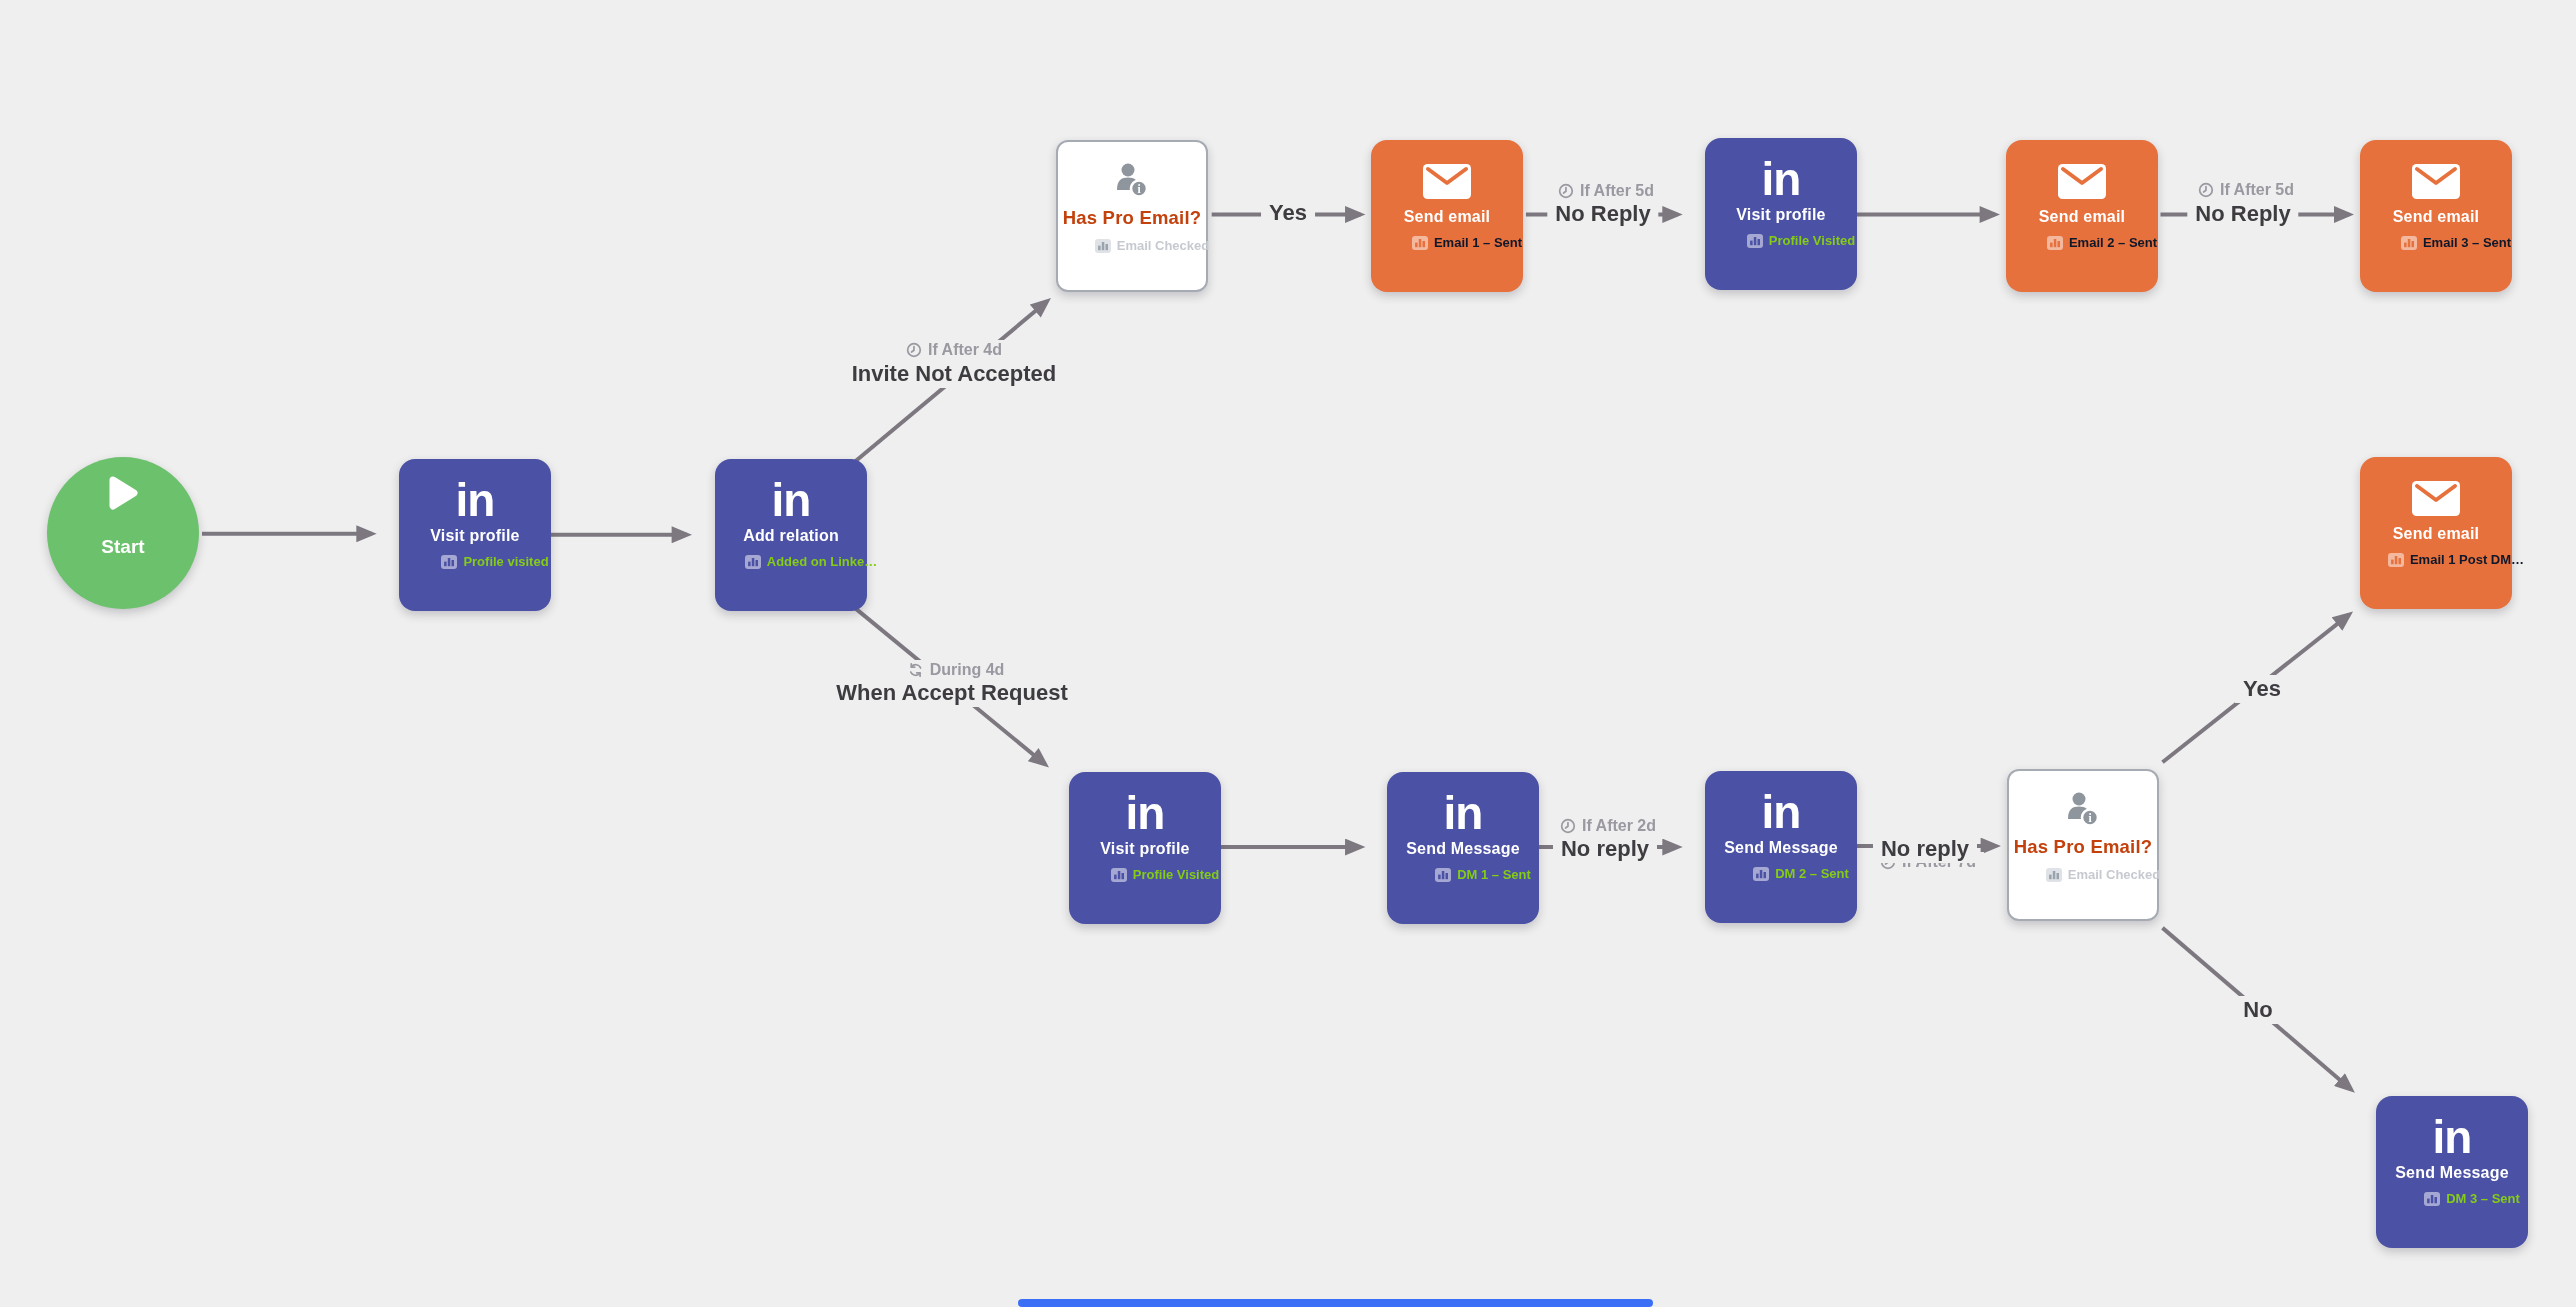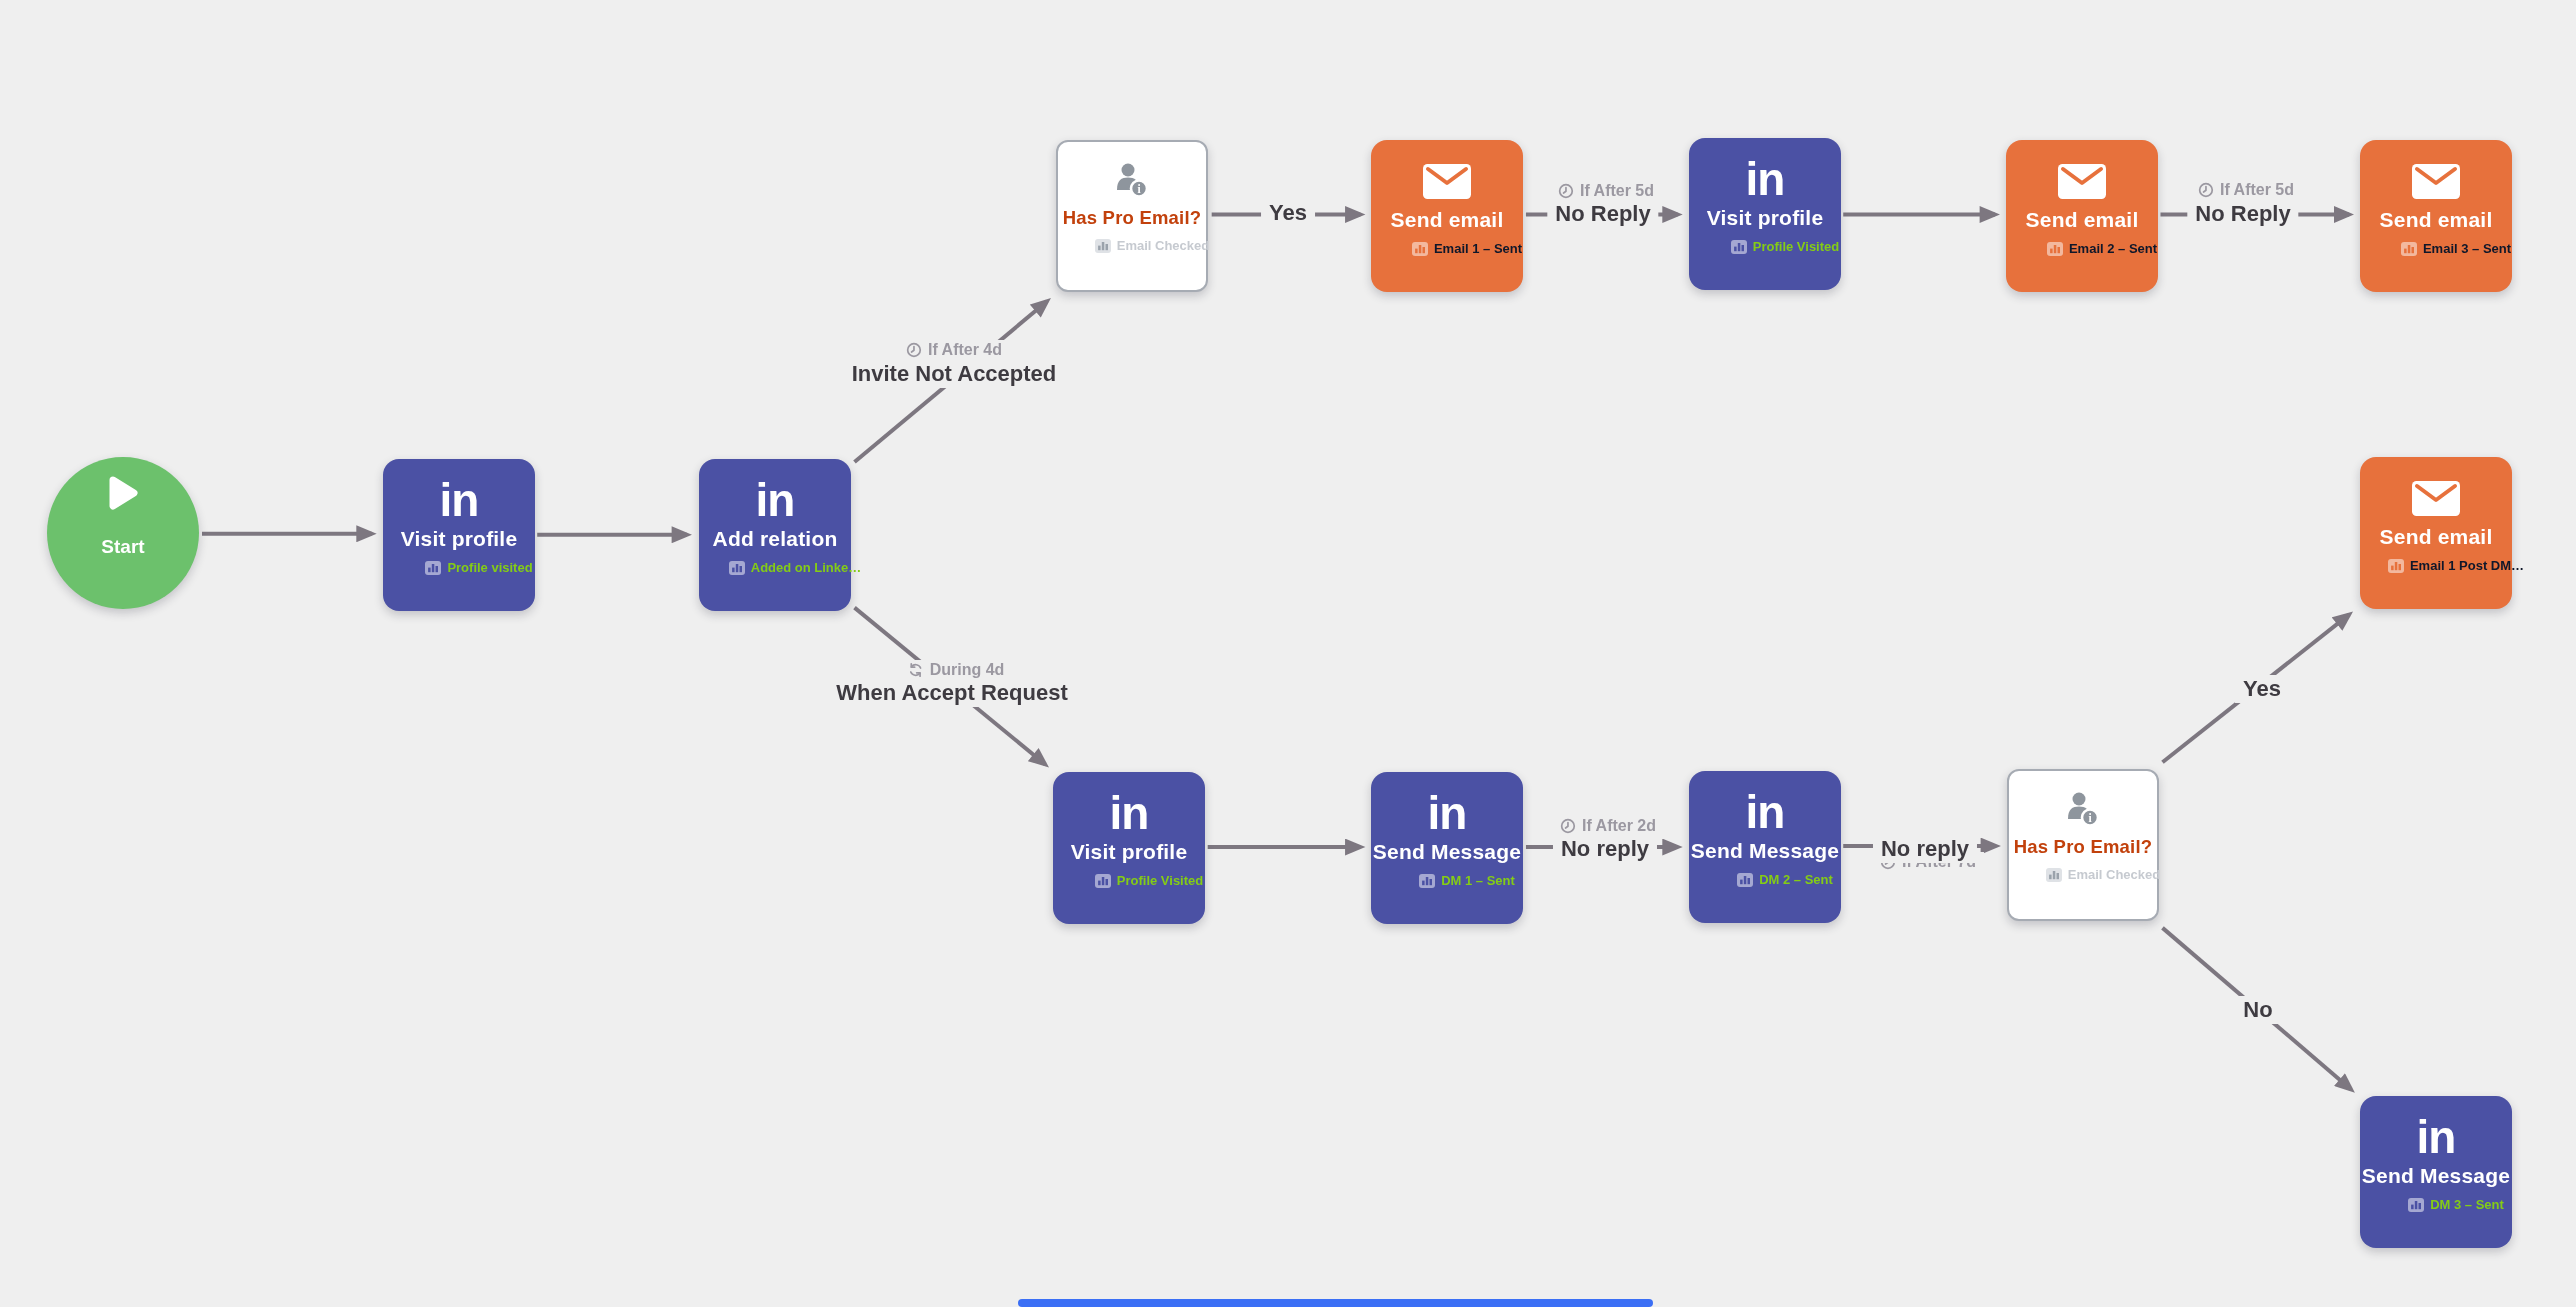--- a/index.html
+++ b/index.html
@@ -6,28 +6,28 @@
   body{font-family:"Liberation Sans", sans-serif;}
   #canvas{position:relative;overflow:hidden;}
 
   
   #wires{position:absolute;left:0;top:0;}
 
   
   .node{position:absolute;box-sizing:border-box;display:flex;flex-direction:column;align-items:center;
         border-radius:16px;box-shadow:0 4px 10px rgba(40,40,60,.22);cursor:pointer;}
   .kind-action{color:#fff;}
-  .color-linkedin{background:var(--linkedin);}
+  .color-linkedin{background:var(--linkedin);margin-left:16px;}
   .color-email{background:var(--email);}
   .kind-condition{background:#fff;border:2.5px solid #a6abb3;border-radius:12px;}
   .kind-start{border-radius:50%;background:var(--start);}
 
   .node-icon{height:48px;margin-top:17px;display:flex;align-items:center;justify-content:center;}
   .linkedin-glyph{font-size:46px;font-weight:bold;line-height:42px;letter-spacing:-1px;color:#fff;}
-  .node-title{font-size:21px;font-weight:bold;margin-top:3px;letter-spacing:0.2px;white-space:nowrap;}
+  .node-title{font-size:16px;font-weight:bold;margin-top:3px;letter-spacing:0.2px;white-space:nowrap;}
   .kind-condition .node-title{color:#c2410c;font-size:18.5px;}
   .node-sub{display:flex;align-items:center;gap:6px;margin-top:9px;font-size:13px;font-weight:bold;white-space:nowrap;padding-left:40px;}
   .color-linkedin .node-sub{color:#84cc16;}
   .color-email .node-sub{color:#0f172a;}
   .kind-condition .node-sub{color:#c6cad0;}
   .kind-condition .node-icon{margin-top:14px;}
 
   .start-label{font-size:19px;font-weight:bold;color:#fff;margin-top:25px;}
   .kind-start .node-icon{margin-top:18px;height:36px;}
 

